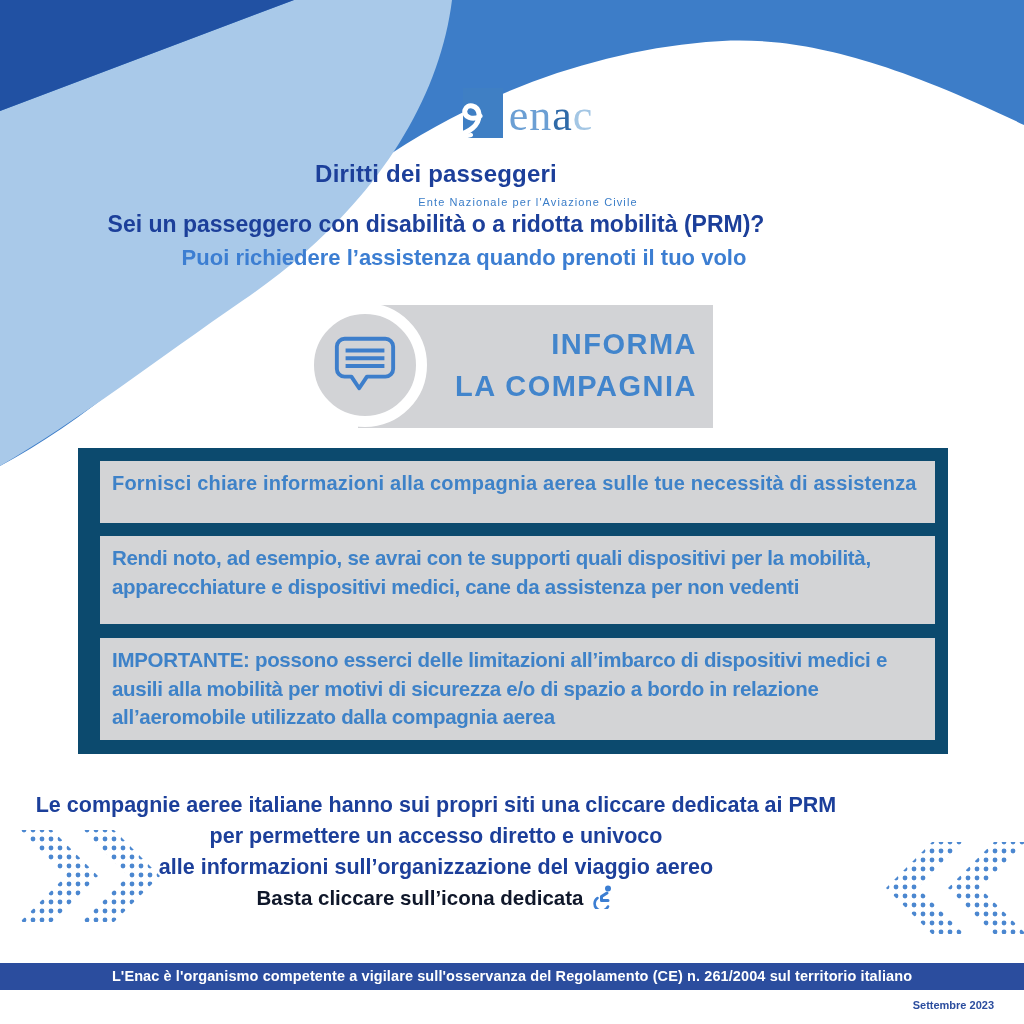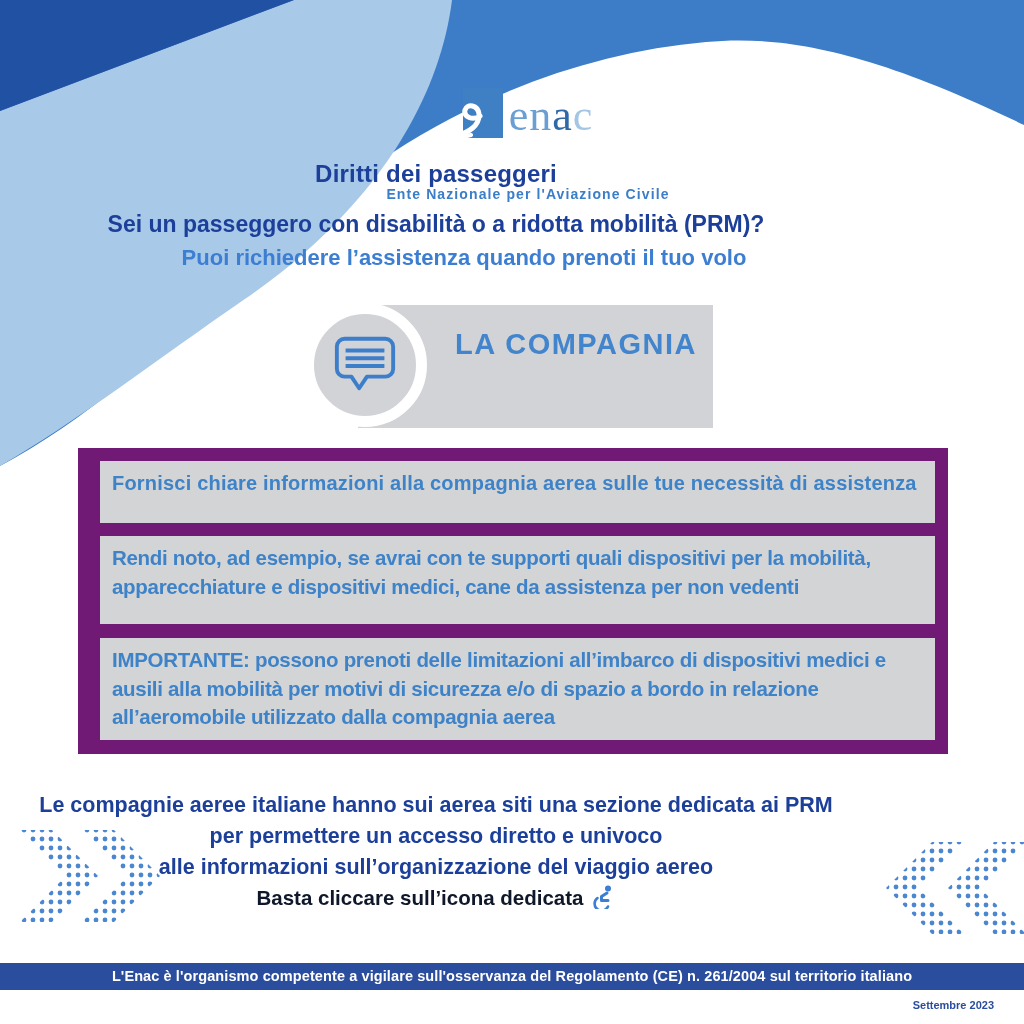--- a/index.html
+++ b/index.html
@@ -11,32 +11,32 @@
   .wave-svg{position:absolute;top:0;left:0;}
   
   .logo{position:absolute;top:86px;left:16px;width:1024px;display:flex;flex-direction:column;align-items:center;gap:48px;}
   .logo-row{display:flex;align-items:flex-end;height:52px;position:relative;}
   .logo-mark{position:relative;width:40px;height:50px;background:#3f7fc4;}
   .logo-swoosh{position:absolute;left:-14px;top:4px;}
   .wordmark{font-family:"Liberation Serif",serif;font-size:44px;line-height:44px;margin-left:6px;letter-spacing:1px;}
   .wm-en{color:#6b9fd4;}
   .wm-a{color:#2f6aa8;}
   .wm-c{color:#a3c6e4;}
-  .logo-tagline{margin-top:0;font-size:14px;font-weight:bold;color:#3a7dc8;letter-spacing:1.1px;}
+  .logo-tagline{margin-top:10px;font-size:11px;font-weight:normal;color:#3a7dc8;letter-spacing:1.1px;}
   
   .center-text{position:absolute;left:0;width:872px;text-align:center;}
   .h-title{top:160px;font-size:24px;font-weight:800;color:#1c3f9a;letter-spacing:0.2px;}
   .h-question{top:211px;font-size:23px;font-weight:800;color:#1c3f9a;}
   .h-subtitle{top:245px;font-size:22px;font-weight:800;color:#3c7ed2;padding-left:28px;}
   
   .action-box{position:absolute;left:358px;top:305px;width:355px;height:123px;background:#d2d3d6;}
   .action-text{position:absolute;right:16px;top:18px;text-align:right;font-size:29px;font-weight:800;color:#4285cc;letter-spacing:1.5px;line-height:42px;}
   .action-circle{position:absolute;left:303px;top:303px;width:102px;height:102px;background:#d2d3d6;border:11px solid #ffffff;border-radius:50%;display:flex;align-items:center;justify-content:center;}
   
-  .panel{position:absolute;left:78px;top:448px;width:870px;height:306px;background:#701a75;}
+  .panel{position:absolute;left:78px;top:448px;width:870px;height:306px;background:#0c4a6e;}
   .block{position:absolute;left:22px;width:835px;background:#d3d4d6;color:#3e82c8;font-weight:bold;box-sizing:border-box;padding:8px 12px;line-height:1.4;}
   .block-1{top:13px;font-size:20px;letter-spacing:0.2px;min-height:62px;}
   .block-2{top:88px;font-size:20.5px;letter-spacing:-0.3px;min-height:88px;}
   .block-3{top:190px;font-size:20.5px;letter-spacing:-0.3px;min-height:94px;}
   
   .para{top:790px;font-size:21.5px;font-weight:800;color:#1c3f9a;line-height:31px;}
   .cta1{top:885px;font-size:20.5px;font-weight:800;color:#0f172a;}
   .cta2{top:916px;font-size:20.5px;font-weight:800;color:#3c7ed2;}
   .wheel-icon{display:inline-block;vertical-align:-4px;margin-left:8px;}
   
@@ -70,40 +70,41 @@
     </div>
     <div class="logo-tagline">Ente Nazionale per l'Aviazione Civile</div>
   </div>
 
   <div class="center-text h-title">Diritti dei passeggeri</div>
   <div class="center-text h-question">Sei un passeggero con disabilità o a ridotta mobilità (PRM)?</div>
   <div class="center-text h-subtitle">Puoi richiedere l’assistenza quando prenoti il tuo volo</div>
 
   <div class="action-box">
     <div class="action-text">
+      <div>INFORMA</div>
       <div>LA COMPAGNIA</div>
     </div>
   </div>
   <div class="action-circle">
     <svg width="66" height="62" viewBox="0 0 68 62">
       <path d="M13 4 h42 a8 8 0 0 1 8 8 v23 a8 8 0 0 1 -8 8 h-19 l-8 12 l-8 -12 h-7 a8 8 0 0 1 -8 -8 v-23 a8 8 0 0 1 8 -8 z" fill="none" stroke="#3d7ecb" stroke-width="4" stroke-linejoin="round"></path>
       <line x1="14" y1="16" x2="54" y2="16" stroke="#3d7ecb" stroke-width="4"></line>
       <line x1="14" y1="24" x2="54" y2="24" stroke="#3d7ecb" stroke-width="4"></line>
       <line x1="14" y1="32" x2="54" y2="32" stroke="#3d7ecb" stroke-width="4"></line>
     </svg>
   </div>
 
   <div class="panel">
     <div class="block block-1">Fornisci chiare informazioni alla compagnia aerea sulle tue necessità di assistenza</div>
     <div class="block block-2">Rendi noto, ad esempio, se avrai con te supporti quali dispositivi per la mobilità, apparecchiature e dispositivi medici, cane da assistenza per non vedenti</div>
-    <div class="block block-3">IMPORTANTE: possono prenoti delle limitazioni all’imbarco di dispositivi medici e ausili alla mobilità per motivi di sicurezza e/o di spazio a bordo in relazione all’aeromobile utilizzato dalla compagnia aerea</div>
+    <div class="block block-3">IMPORTANTE: possono esserci delle limitazioni all’imbarco di dispositivi medici e ausili alla mobilità per motivi di sicurezza e/o di spazio a bordo in relazione all’aeromobile utilizzato dalla compagnia aerea</div>
   </div>
 
   <div class="center-text para">
-    <div>Le compagnie aeree italiane hanno sui aerea siti una sezione dedicata ai PRM</div>
+    <div>Le compagnie aeree italiane hanno sui propri siti una cliccare dedicata ai PRM</div>
     <div>per permettere un accesso diretto e univoco</div>
     <div>alle informazioni sull’organizzazione del viaggio aereo</div>
   </div>
 
   <div class="center-text cta1">
     <span>Basta cliccare sull’icona dedicata</span><span class="wheel-icon"><svg width="24" height="24" viewBox="0 0 24 24">
       <circle cx="16" cy="3.5" r="3" fill="#3c7ed2"></circle>
       <path d="M15 8 L9.5 11.5 L9.5 15.5 L16 15.5" fill="none" stroke="#3c7ed2" stroke-width="3" stroke-linecap="round" stroke-linejoin="round"></path>
       <path d="M5.5 13 a7 7 0 1 0 10.5 8.5" fill="none" stroke="#3c7ed2" stroke-width="2.6" stroke-linecap="round"></path>
     </svg></span>

